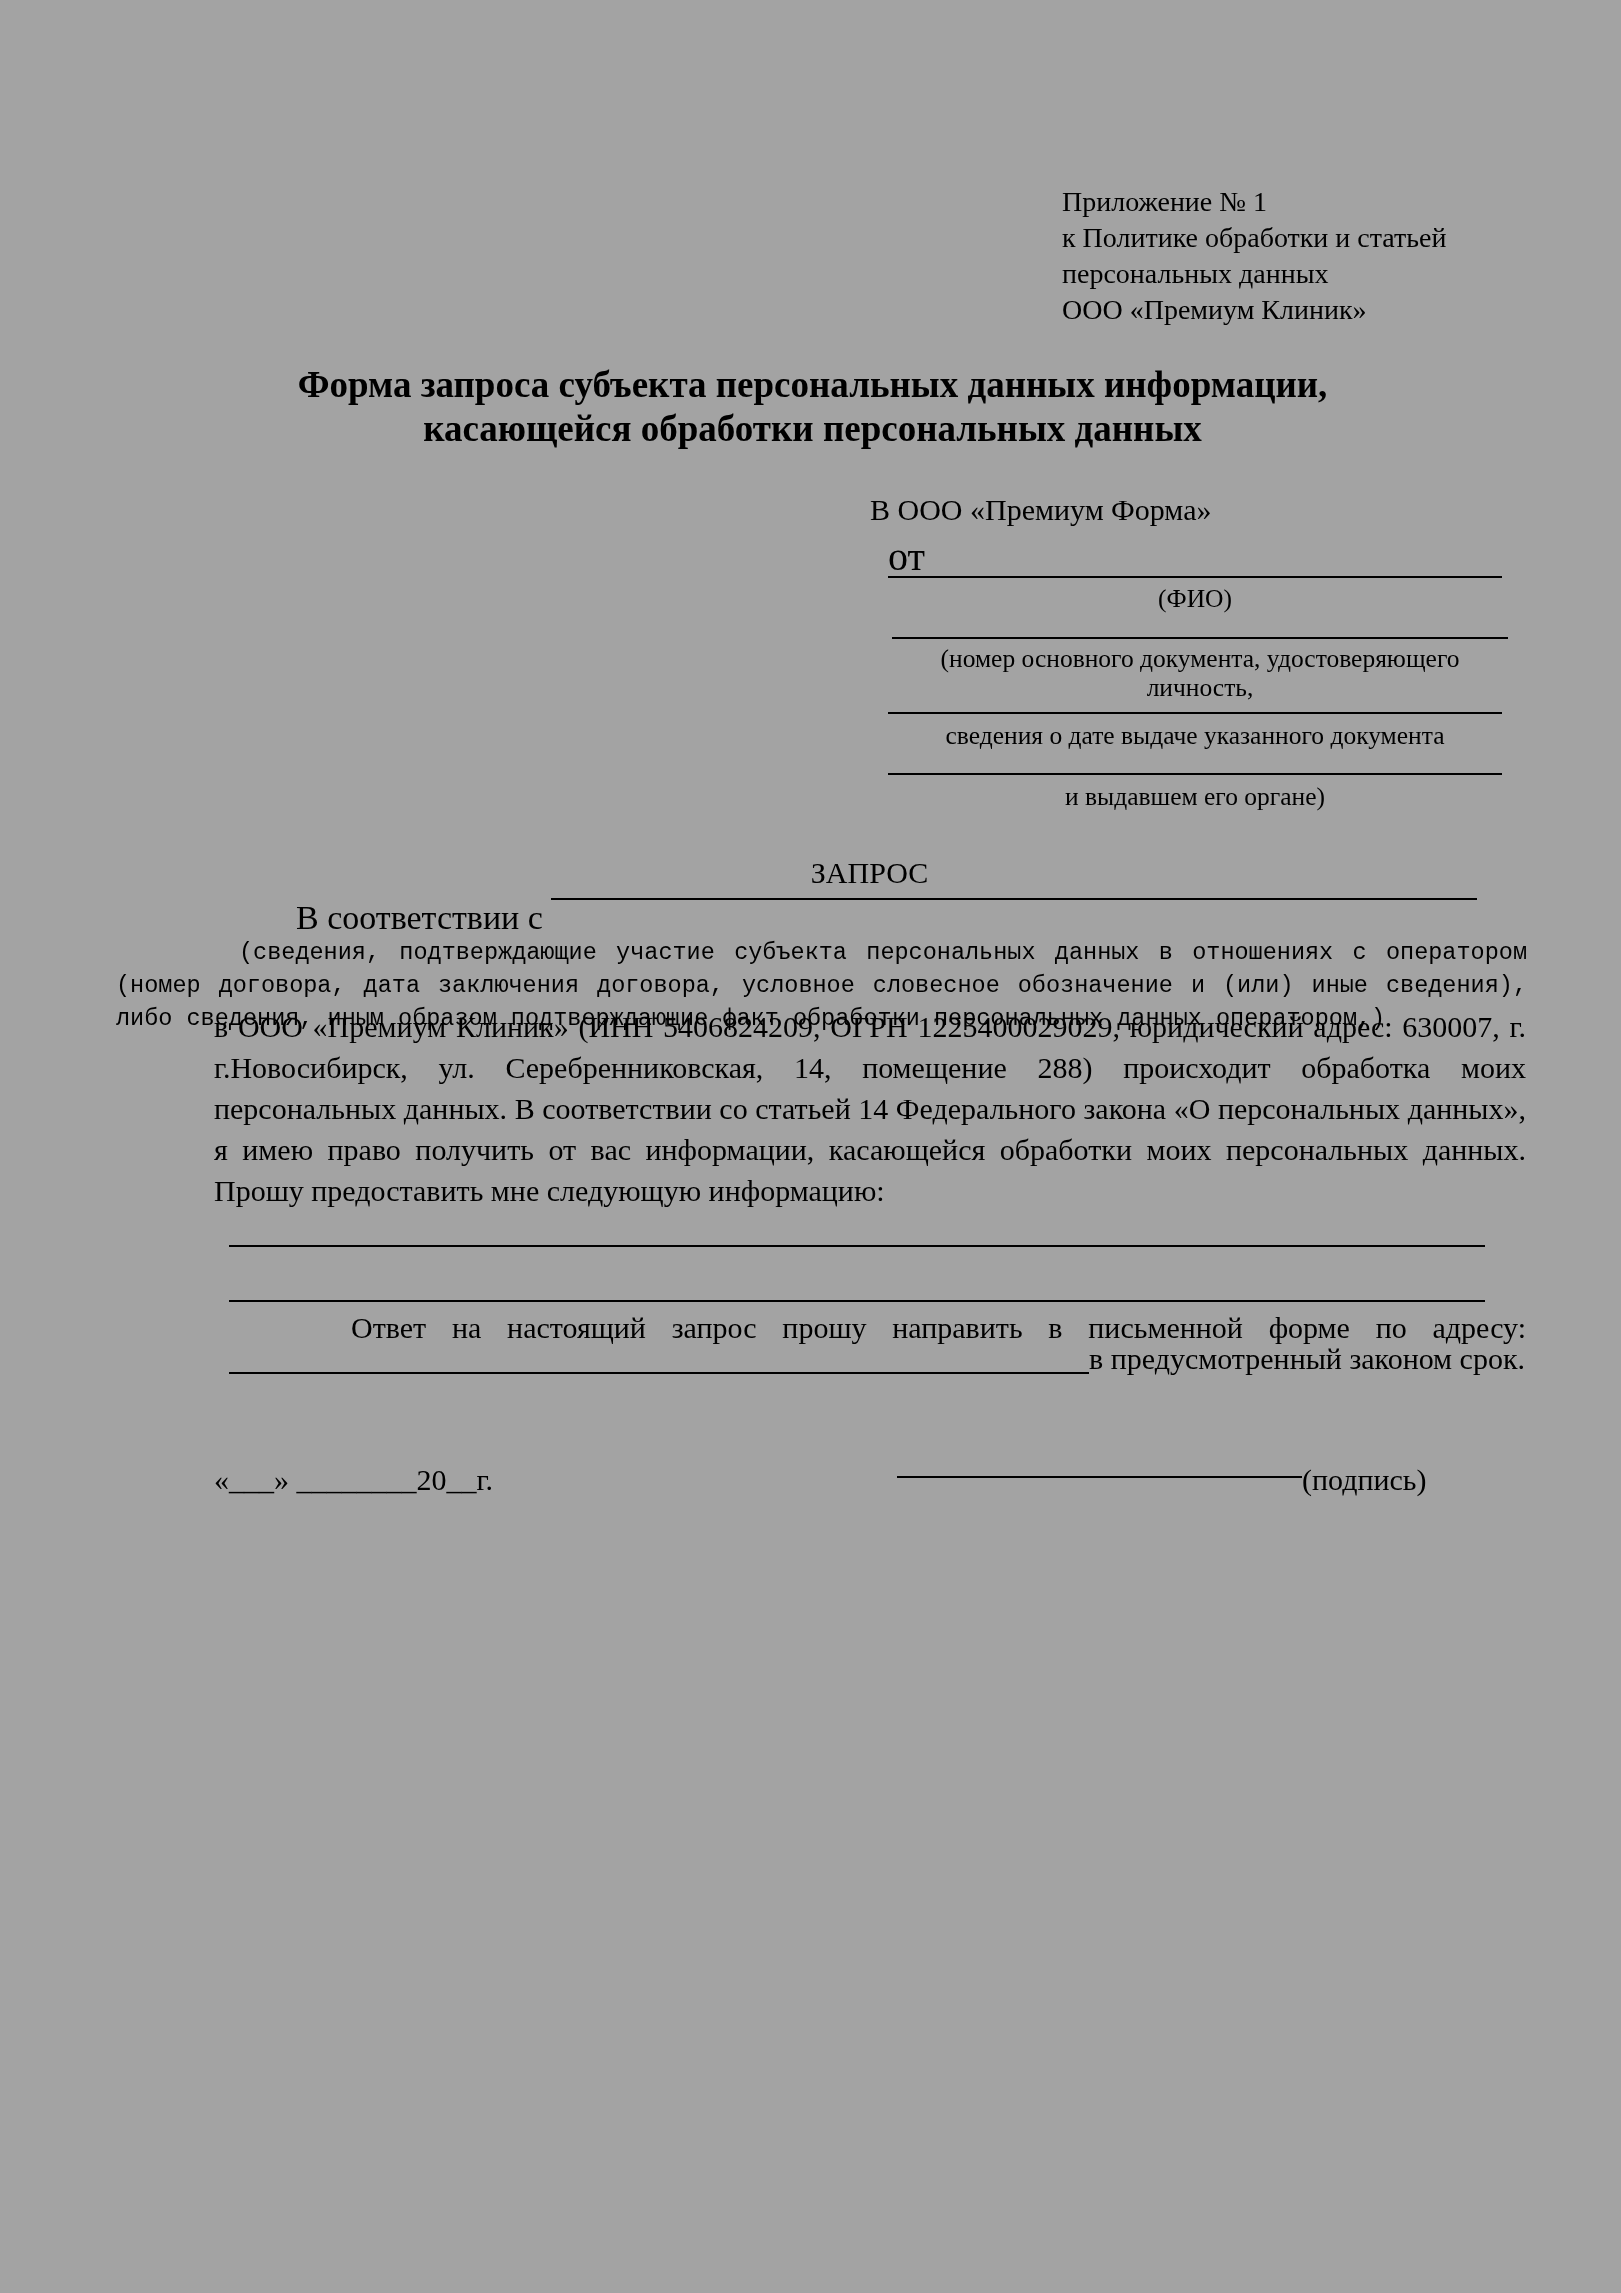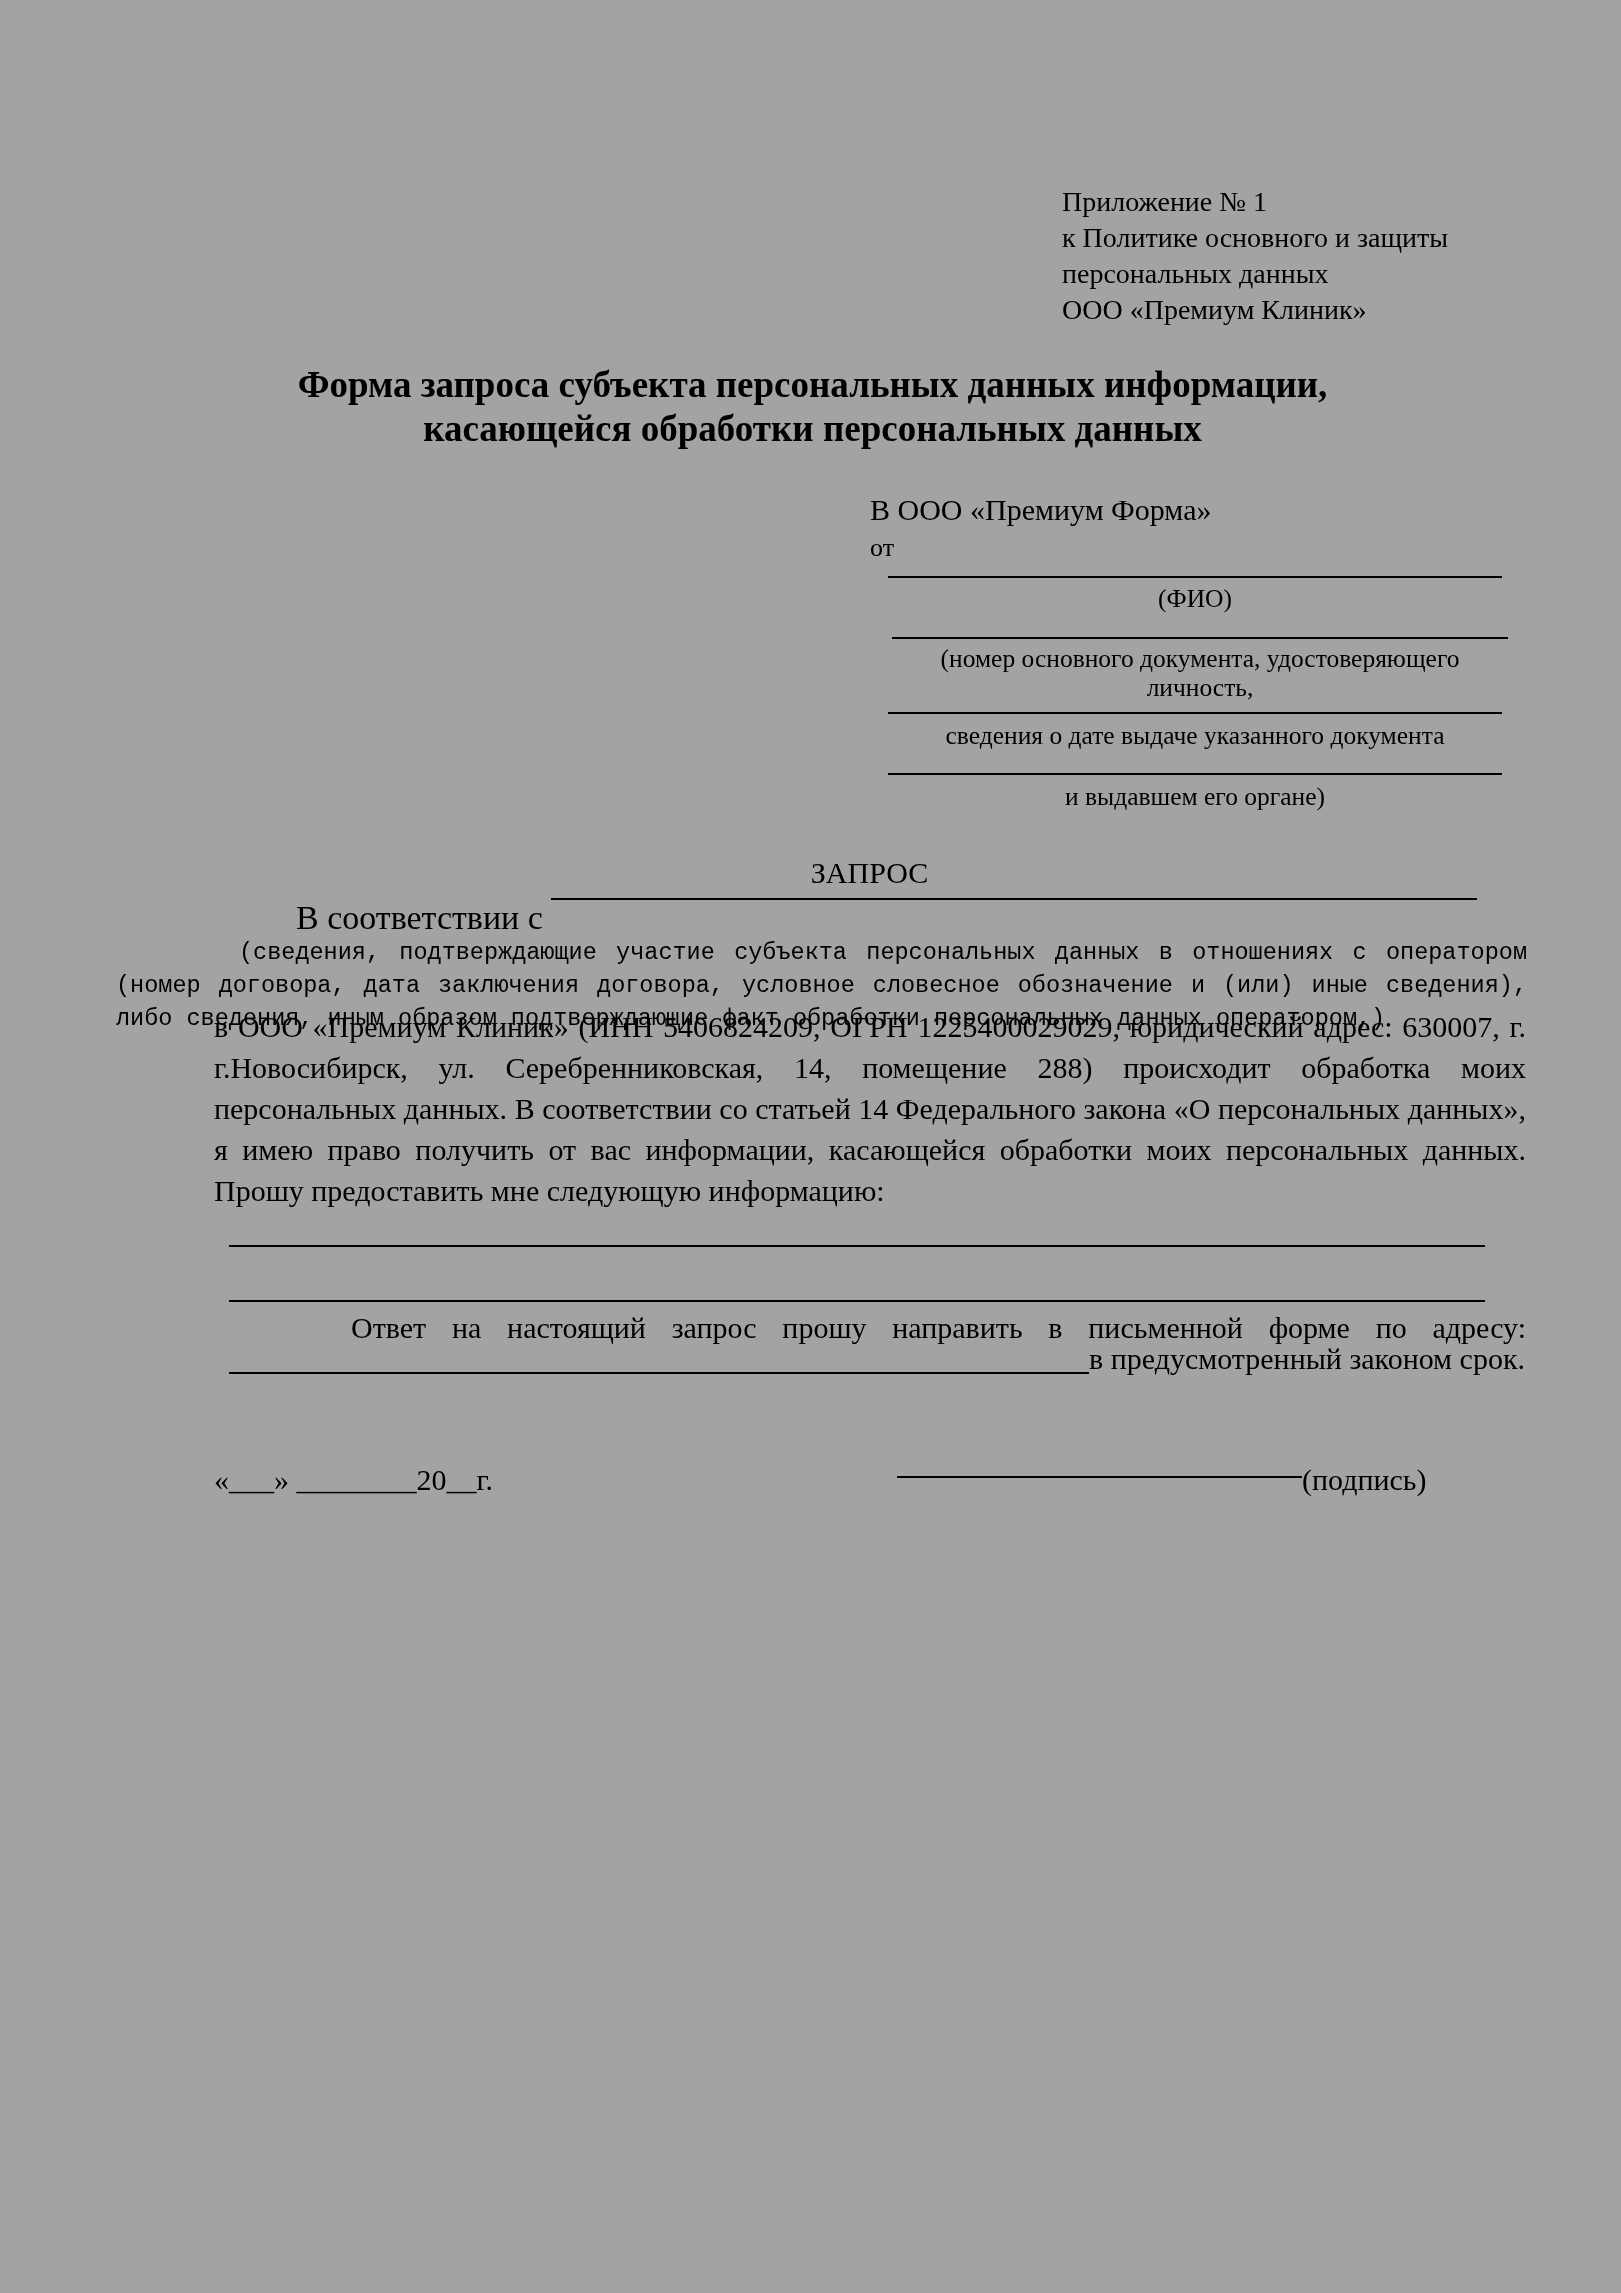--- a/index.html
+++ b/index.html
@@ -33,21 +33,21 @@
     right: 0;
     top: 363px;
     text-align: center;
     font-weight: bold;
     font-size: 37px;
     line-height: 44px;
   }
 
   
   .to-label   { left: 870px; top: 493px; font-size: 30px; white-space: nowrap; }
-  .from-label { left: 870px; top: 533px; font-size: 26px; white-space: nowrap; }
+  .from-label { left: 888px; top: 533px; font-size: 40px; white-space: nowrap; }
 
   .field-line {
     height: 0;
     border-top: 2.9px solid #000;
   }
   .line-fio   { left: 888px; top: 576px; width: 614px; }
   .line-doc   { left: 892px; top: 637px; width: 616px; }
   .line-date  { left: 888px; top: 712px; width: 614px; }
   .line-organ { left: 888px; top: 773px; width: 614px; }
 
@@ -156,21 +156,21 @@
   }
   .signature-row .sig-caption { white-space: nowrap; }
 </style>
 </head>
 <body>
 
 <div class="page">
 
   <div class="abs appendix">
     <div>Приложение № 1</div>
-    <div>к Политике основного и защиты</div>
+    <div>к Политике обработки и статьей</div>
     <div>персональных данных</div>
     <div>ООО «Премиум Клиник»</div>
   </div>
 
   <div class="abs doc-title">
     <div>Форма запроса субъекта персональных данных информации,</div>
     <div>касающейся обработки персональных данных</div>
   </div>
 
   <div class="abs to-label">В ООО «Премиум Форма»</div>

